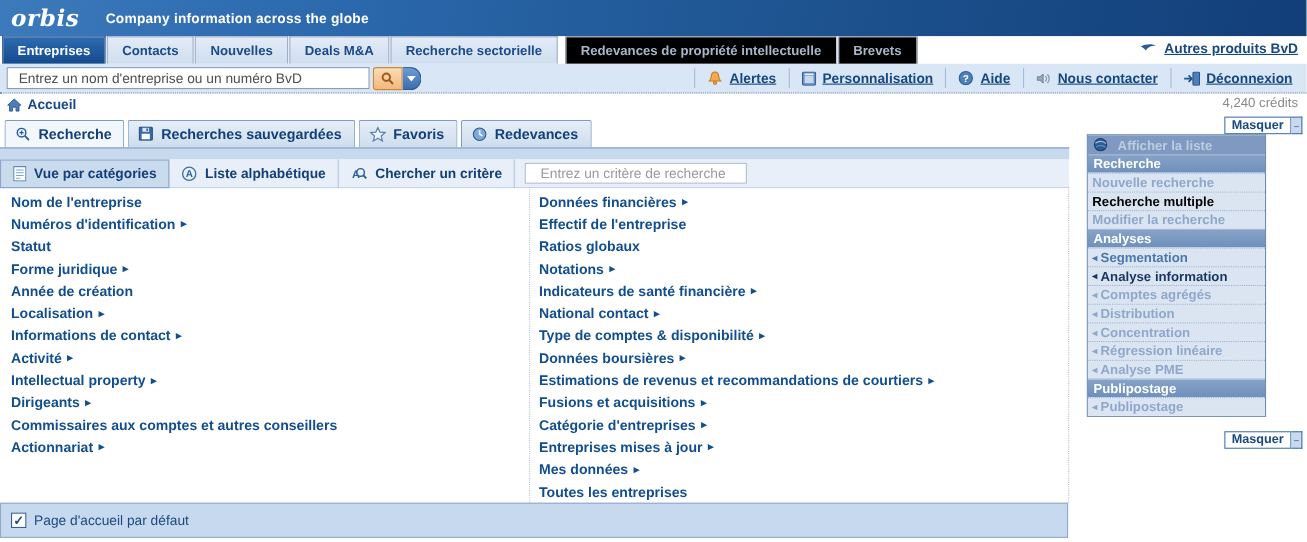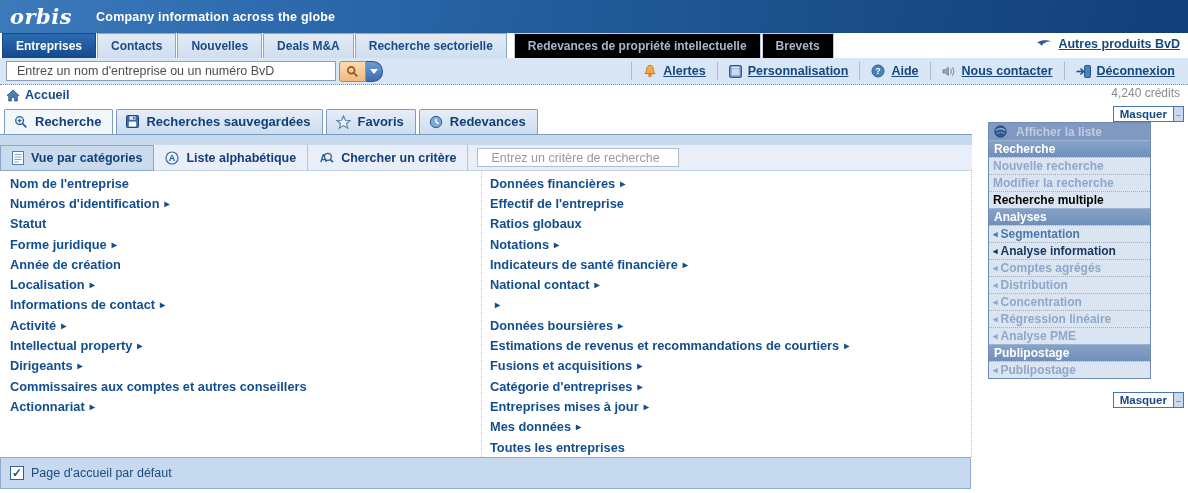--- a/index.html
+++ b/index.html
@@ -359,20 +359,21 @@
       </div>
       <div class="cat-item">
         <span>Indicateurs de santé financière</span>
         <span class="arrow">▸</span>
       </div>
       <div class="cat-item">
         <span>National contact</span>
         <span class="arrow">▸</span>
       </div>
       <div class="cat-item">
+        <span>Type de comptes &amp; disponibilité</span>
         <span class="arrow">▸</span>
       </div>
       <div class="cat-item">
         <span>Données boursières</span>
         <span class="arrow">▸</span>
       </div>
       <div class="cat-item">
         <span>Estimations de revenus et recommandations de courtiers</span>
         <span class="arrow">▸</span>
       </div>
@@ -417,25 +418,25 @@
             <path d="M1.8 5.2 C4.8 3 9 3 11.4 5.6" stroke="#9fb8d8" fill="none" stroke-width="1.2"></path>
             <path d="M2.5 8.6 C5 7 8.6 7 11 8.9" stroke="#7294bd" fill="none" stroke-width="1"></path>
           </svg>
         </span>
       <span>Afficher la liste</span>
     </div>
   <div class="sb-section">Recherche</div>
       <div class="sb-item disabled">
         <span>Nouvelle recherche</span>
       </div>
-      <div class="sb-item disabled">
-        <span>Modifier la recherche</span>
-      </div>
       <div class="sb-item current">
         <span>Recherche multiple</span>
+      </div>
+      <div class="sb-item disabled">
+        <span>Modifier la recherche</span>
       </div>
       <div class="sb-section">Analyses</div>
       <div class="sb-item enabled">
         <span class="sb-arrow">◂</span>
         <span>Segmentation</span>
       </div>
       <div class="sb-item emphasis">
         <span class="sb-arrow">◂</span>
         <span>Analyse information</span>
       </div>

